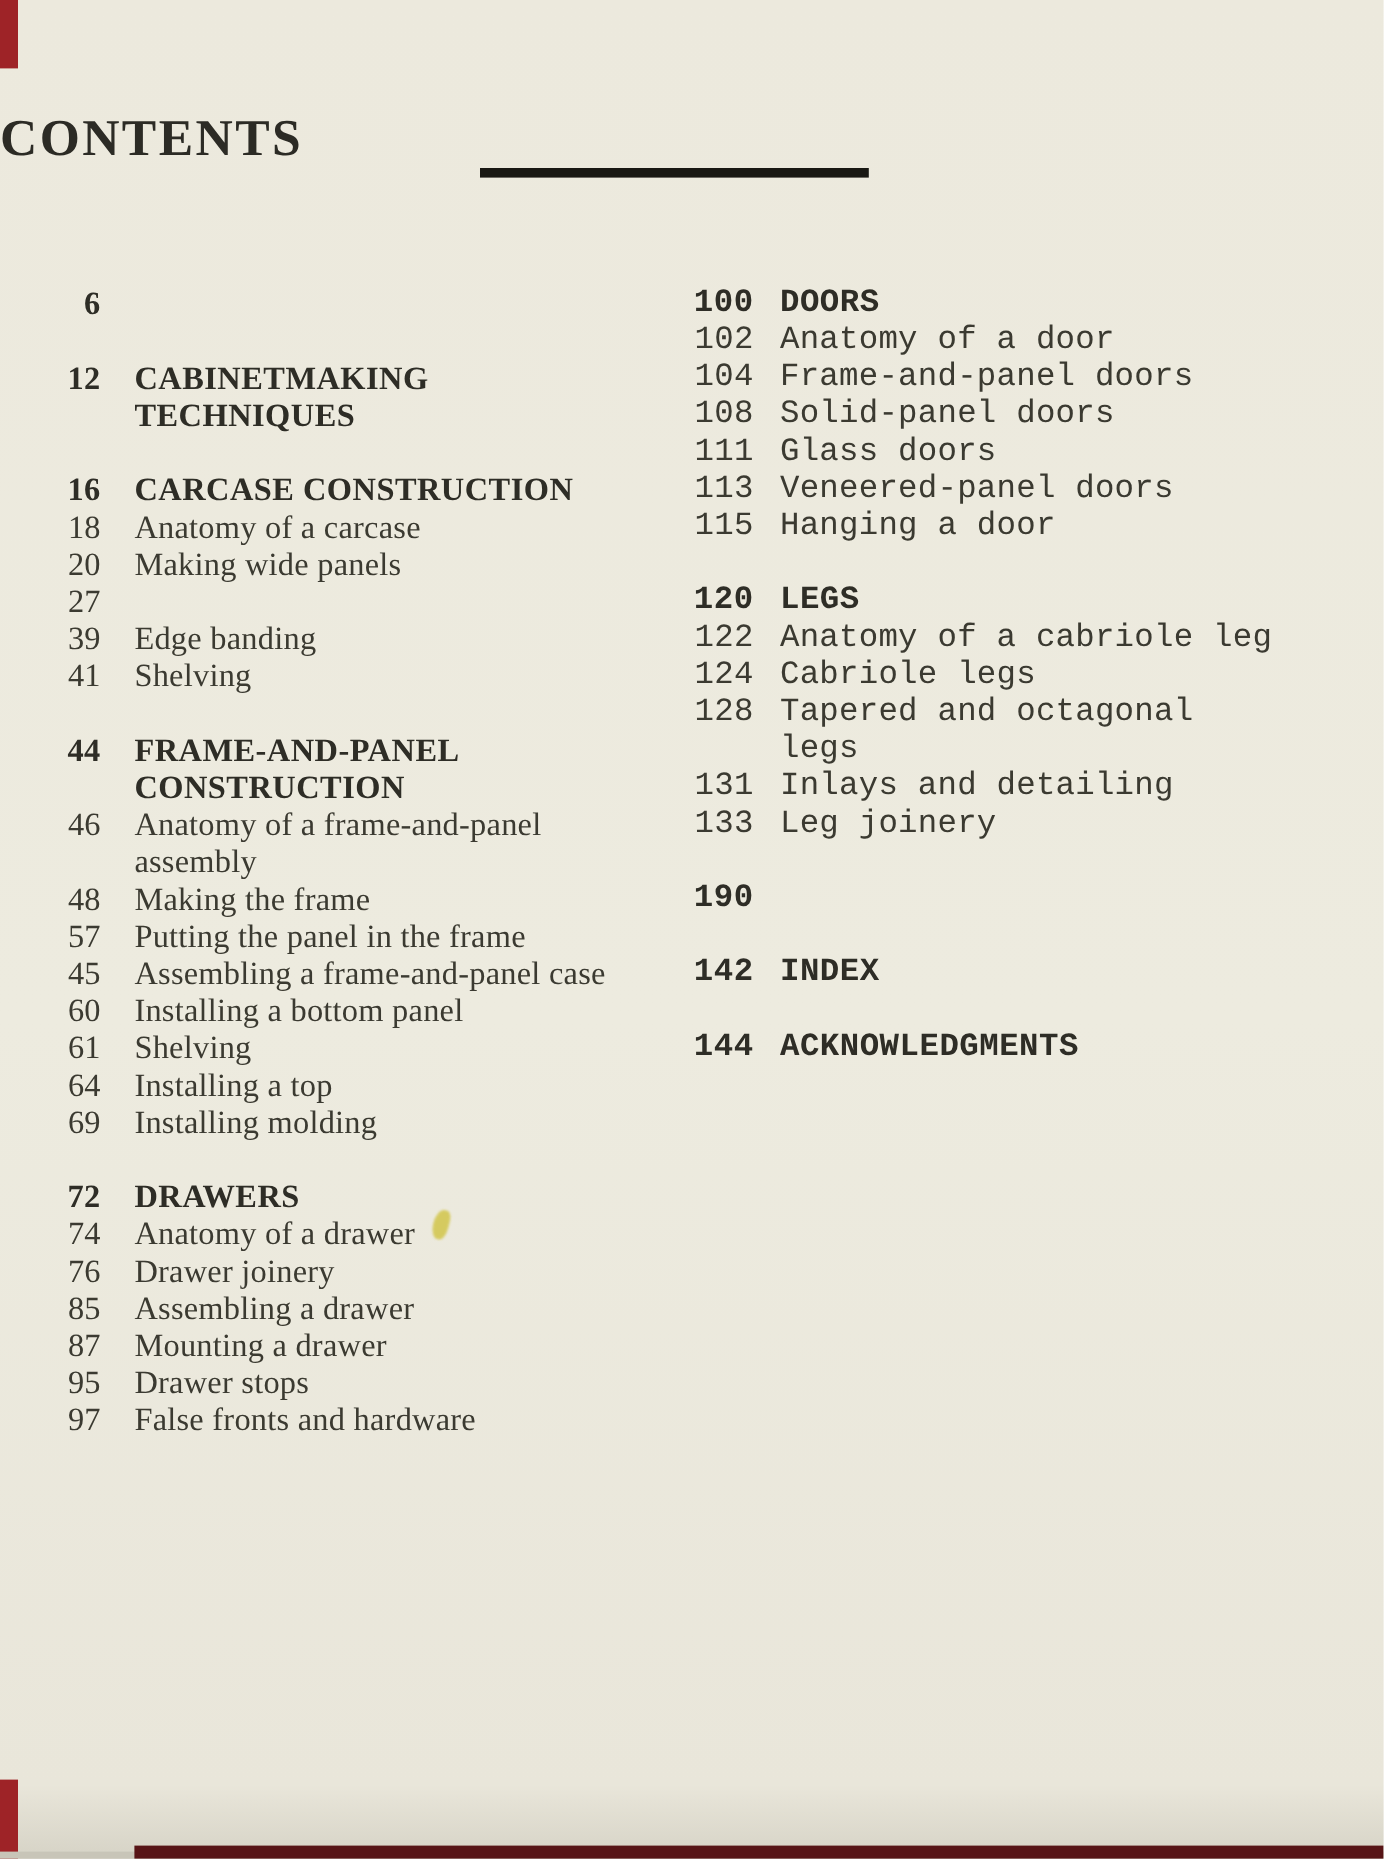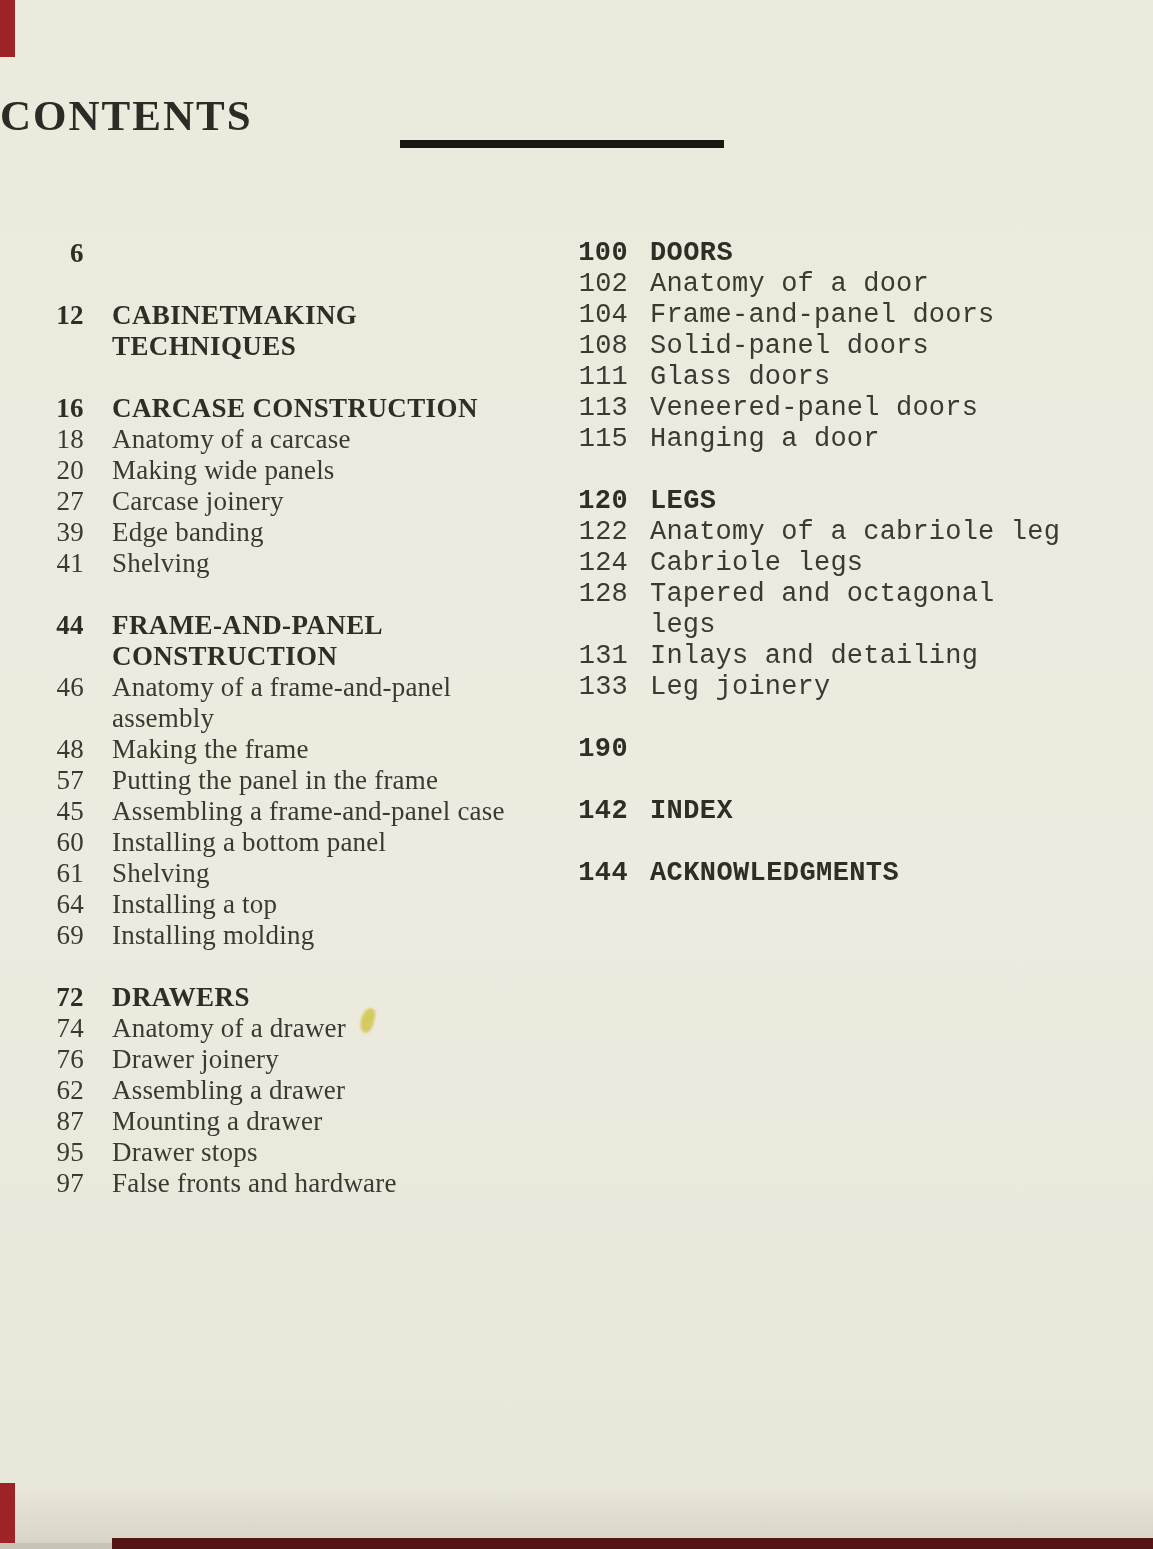--- a/index.html
+++ b/index.html
@@ -71,21 +71,20 @@
       <div class="toc-row">
         <span class="no">18</span>
         <span class="tt">Anatomy of a carcase</span>
       </div>
       <div class="toc-row">
         <span class="no">20</span>
         <span class="tt">Making wide panels</span>
       </div>
       <div class="toc-row">
         <span class="no">27</span>
-        <span class="tt">Carcase joinery</span>
       </div>
       <div class="toc-row">
         <span class="no">39</span>
         <span class="tt">Edge banding</span>
       </div>
       <div class="toc-row">
         <span class="no">41</span>
         <span class="tt">Shelving</span>
       </div>
     </div>
@@ -134,21 +133,21 @@
       </div>
       <div class="toc-row">
         <span class="no">74</span>
         <span class="tt">Anatomy of a drawer</span>
       </div>
       <div class="toc-row">
         <span class="no">76</span>
         <span class="tt">Drawer joinery</span>
       </div>
       <div class="toc-row">
-        <span class="no">62</span>
+        <span class="no">85</span>
         <span class="tt">Assembling a drawer</span>
       </div>
       <div class="toc-row">
         <span class="no">87</span>
         <span class="tt">Mounting a drawer</span>
       </div>
       <div class="toc-row">
         <span class="no">95</span>
         <span class="tt">Drawer stops</span>
       </div>

